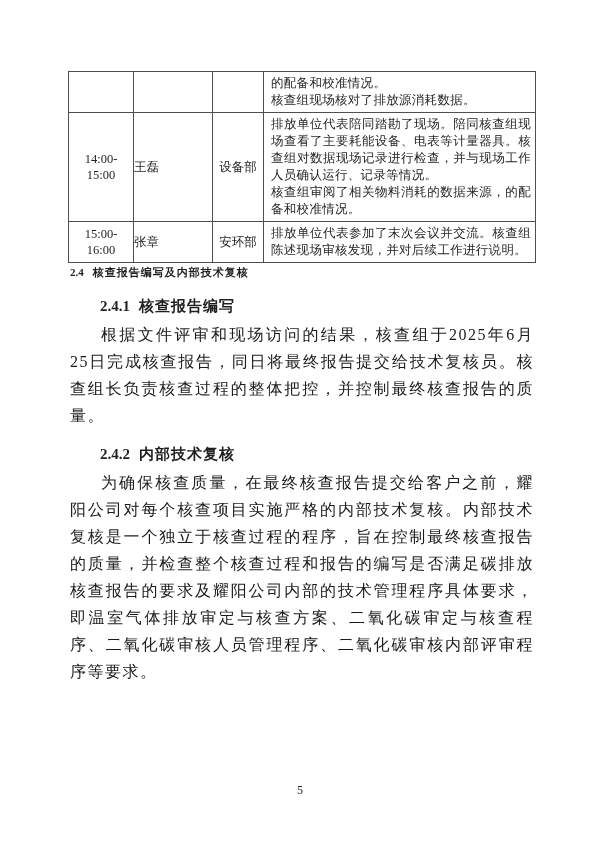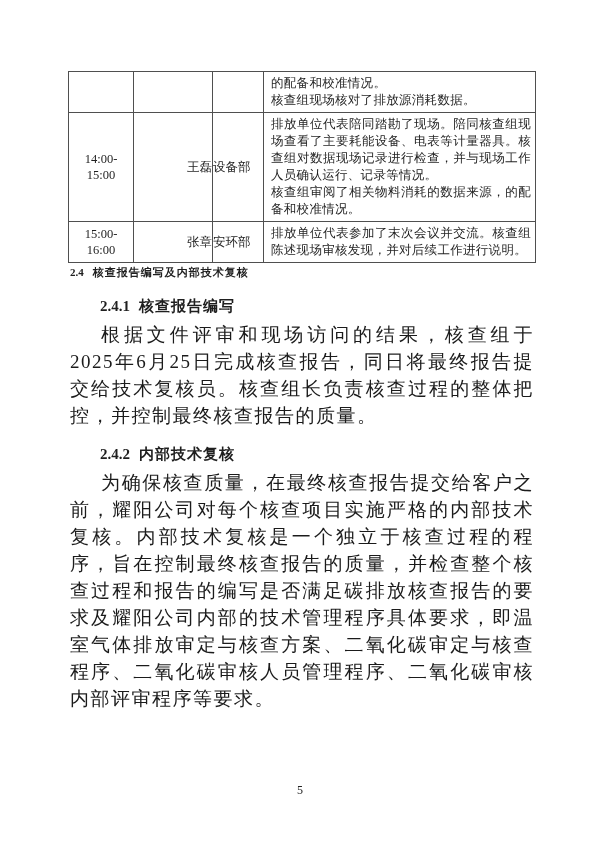--- a/index.html
+++ b/index.html
@@ -25,22 +25,22 @@
     table-layout: fixed;
     width: 467px;
   }
   table.schedule td {
     border: 1px solid #4f4f4f;
     vertical-align: middle;
     font-size: 12.5px;
     color: #1f1f1f;
   }
   .c-time { width: 65px;  text-align: center; line-height: 16px; }
-  .c-name { width: 79px;  text-align: right; }
-  .c-dept { width: 51px;  text-align: left; }
+  .c-name { width: 79px;  text-align: left; }
+  .c-dept { width: 51px;  text-align: center; }
   .c-desc {
     width: 272px;
     padding: 3px 4px 3px 7px;
     text-align: justify;
     line-height: 17px;
     letter-spacing: 0.3px;
   }
   tr.row-1 { height: 40px; }
   tr.row-2 { height: 102px; }
   tr.row-3 { height: 41px; }
@@ -58,21 +58,21 @@
     font-size: 15px;
     font-weight: bold;
     line-height: 18px;
     letter-spacing: 1px;
   }
   .h-num { margin-right: 9px; letter-spacing: 0; }
 
   .body-p {
     margin: 6px 0 0 2px;
     width: 464px;
-    font-size: 19px;
+    font-size: 16px;
     line-height: 27px;
     letter-spacing: 1.5px;
     text-align: justify;
     text-indent: 31px;
     color: #1b1b1b;
   }
 
   .footer {
     position: absolute;
     top: 783px;

